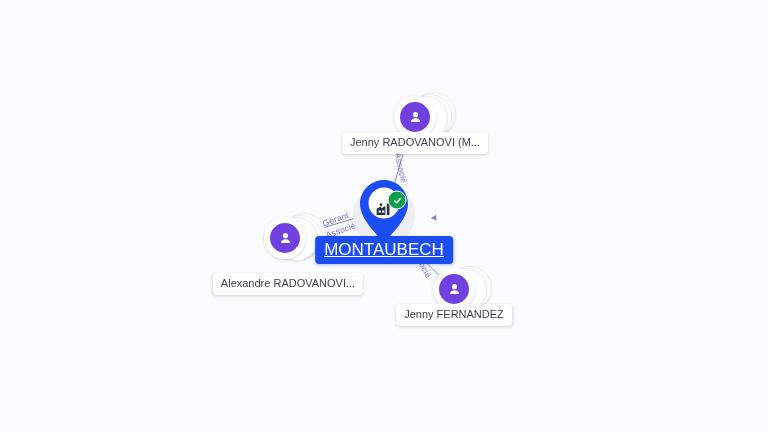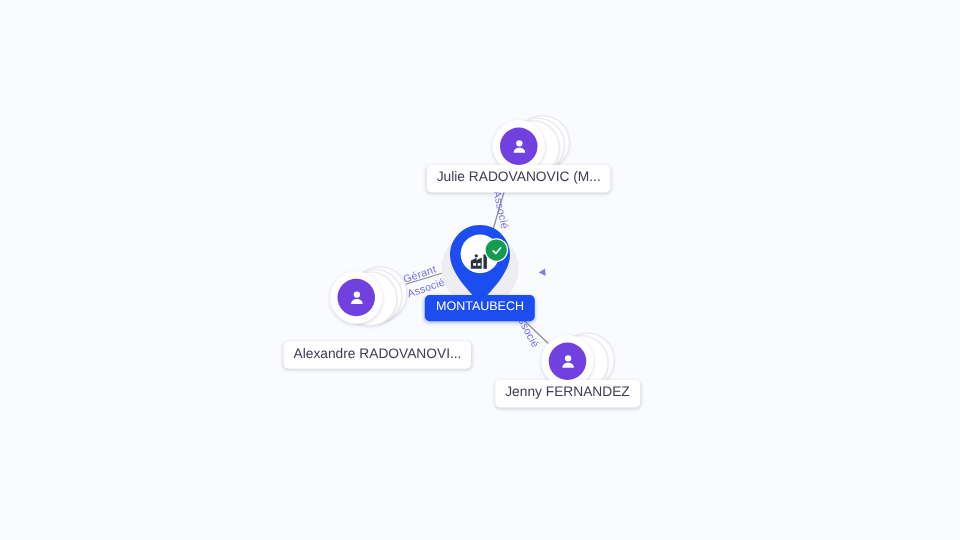--- a/index.html
+++ b/index.html
@@ -125,24 +125,25 @@
     color: #3c3c50;
     font-size: 11px;
     line-height: 1;
     padding: 5px 8px 6px 8px;
     border-radius: 4px;
     box-shadow: 0 1px 3px rgba(40,40,80,0.20);
   }
   .node-label.company-label {
     background: #1b4df0;
     color: #ffffff;
-    font-size: 10px;
+    font-size: 17px;
     padding: 5px 9px 6px 9px;
     border-radius: 4px;
     box-shadow: 0 1px 3px rgba(27,77,240,0.35);
+    text-decoration: underline;
   }
 
   
   .edge-label {
     position: absolute;
     color: #7a6ae0;
     font-size: 8.5px;
     line-height: 1.15;
     white-space: nowrap;
     transform-origin: center center;
@@ -183,38 +184,38 @@
       <div class="avatar-ring" style="left:9px; top:9px;">
         <div class="avatar-circle">
           <svg width="17" height="17" viewBox="0 0 24 24" fill="#ffffff">
             <circle cx="12" cy="8" r="3.6"></circle>
             <path d="M5.5 18.5c0-3.4 2.9-5.4 6.5-5.4s6.5 2 6.5 5.4z"></path>
           </svg>
         </div>
       </div>
     </div>
   </div>
-  <div class="node-label" style="left:415px; top:132px;">Julie RADOVANOVIC (M...</div>
+  <div class="node-label" style="left:415px; top:132px;">Jenny RADOVANOVI (M...</div>
 
   <div class="node" style="left:285px; top:238px;">
     <div class="person">
       <div class="stack-card" style="left:27px; top:5px;"></div>
       <div class="stack-card" style="left:23px; top:7px;"></div>
       <div class="stack-card" style="left:19px; top:9px;"></div>
       <div class="avatar-ring" style="left:9px; top:9px;">
         <div class="avatar-circle">
           <svg width="17" height="17" viewBox="0 0 24 24" fill="#ffffff">
             <circle cx="12" cy="8" r="3.6"></circle>
             <path d="M5.5 18.5c0-3.4 2.9-5.4 6.5-5.4s6.5 2 6.5 5.4z"></path>
           </svg>
         </div>
       </div>
     </div>
   </div>
-  <div class="node-label" style="left:302px; top:252px;margin-top:21px;">Alexandre RADOVANOVI...</div>
+  <div class="node-label" style="left:288px; top:252px;margin-top:21px;">Alexandre RADOVANOVI...</div>
 
   <div class="node" style="left:454px; top:289px;">
     <div class="person">
       <div class="stack-card" style="left:24px; top:7px;"></div>
       <div class="stack-card" style="left:19px; top:9px;"></div>
       <div class="avatar-ring" style="left:9px; top:9px;">
         <div class="avatar-circle">
           <svg width="17" height="17" viewBox="0 0 24 24" fill="#ffffff">
             <circle cx="12" cy="8" r="3.6"></circle>
             <path d="M5.5 18.5c0-3.4 2.9-5.4 6.5-5.4s6.5 2 6.5 5.4z"></path>

